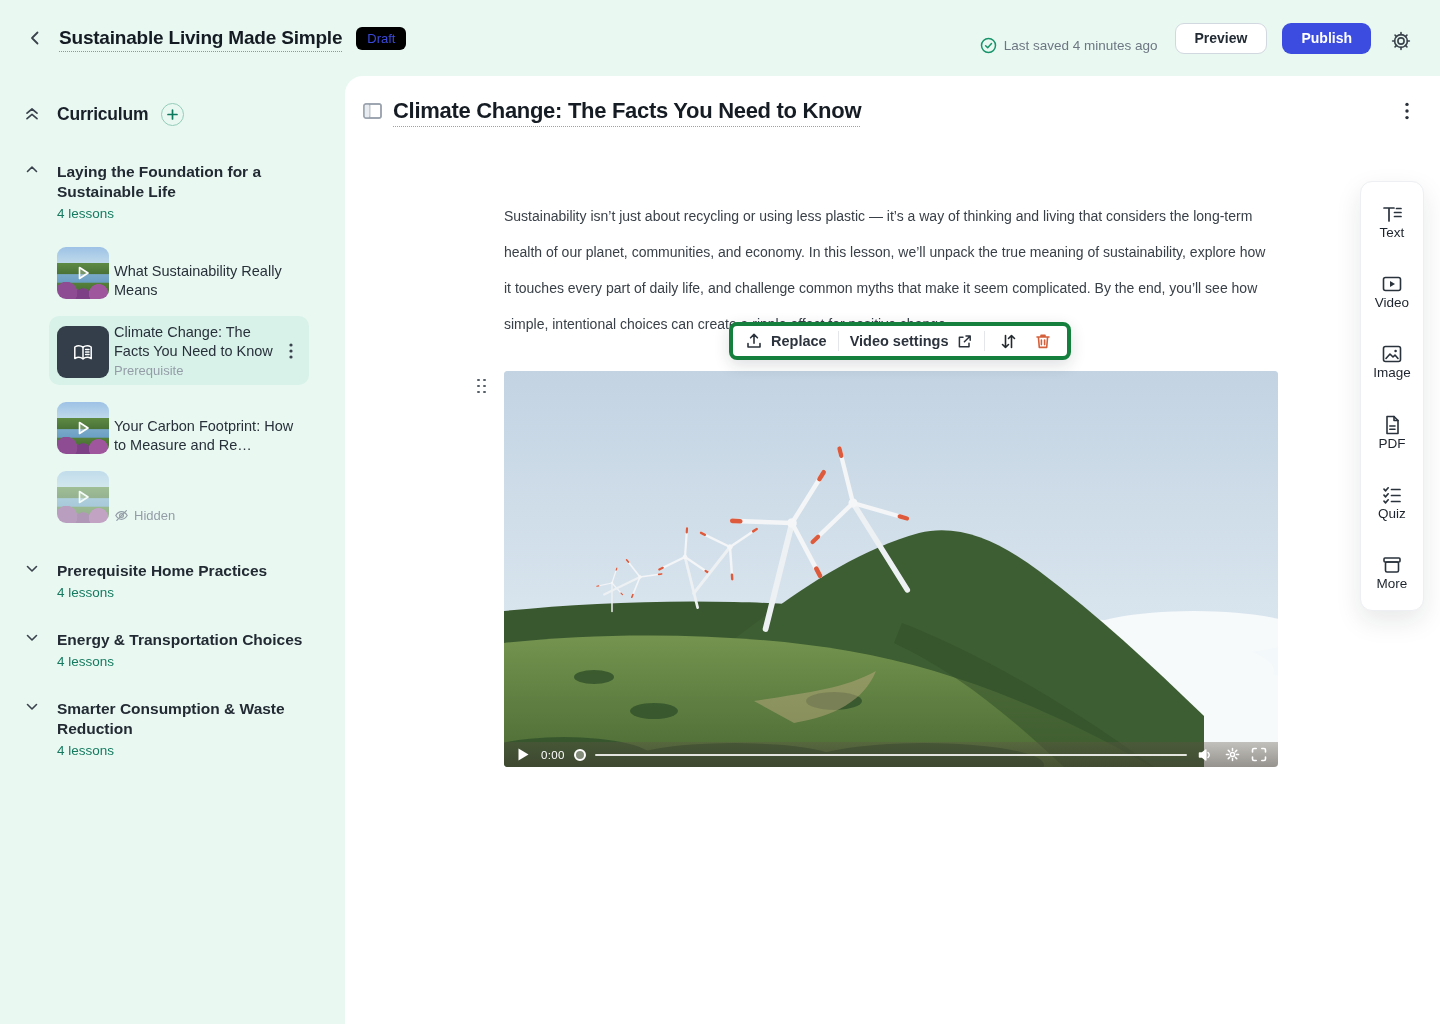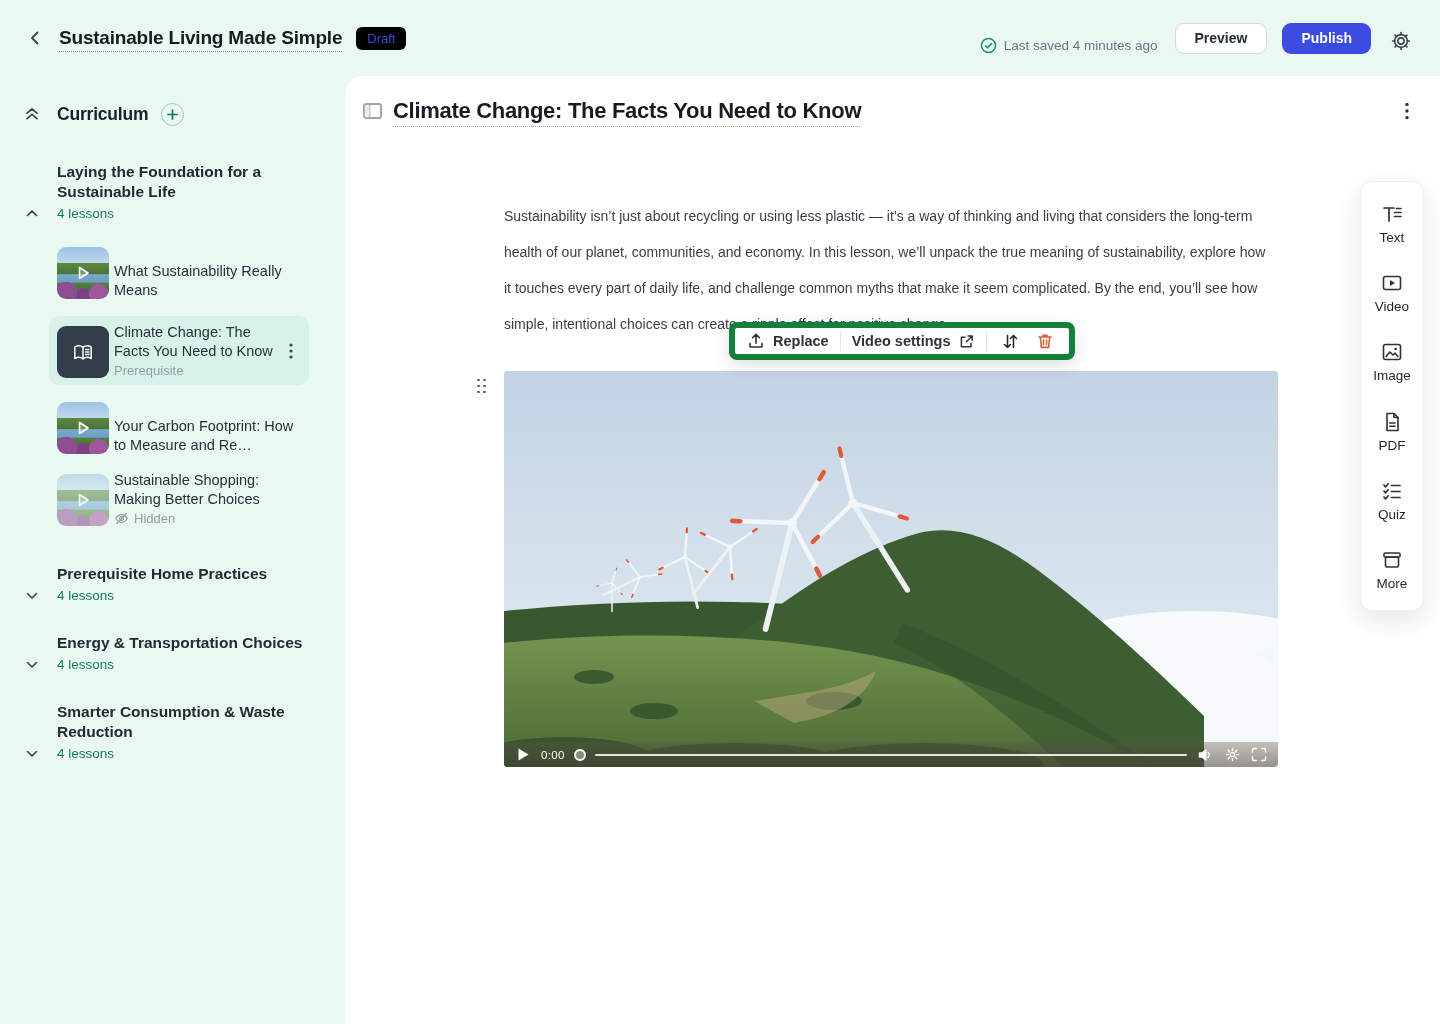--- a/index.html
+++ b/index.html
@@ -27,21 +27,21 @@
   .btn-primary { background:#3c4ce0; color:#fff; }
   .gear-btn { width:26px; height:26px; display:grid; place-items:center; margin-left:2px; }
 
   
   .sidebar { position:absolute; top:76px; left:0; width:345px; bottom:0; padding:24px 36px 0 24px; }
   .curr-header { display:flex; align-items:center; height:28px; }
   .dbl-chev { margin-right:17px; }
   .curr-title { font-size:17.5px; font-weight:700; color:#19202a; letter-spacing:-.2px; }
   .plus-btn { margin-left:13px; width:23px; height:23px; border-radius:50%; border:1.5px solid #93ccb9; display:grid; place-items:center; }
   .section { margin-top:34px; }
-  .sec-head { display:flex; align-items:flex-end; }
+  .sec-head { display:flex; align-items:flex-start; }
   .sec-chev { width:16px; margin-right:17px; flex:none; }
   .sec-title { font-size:15.5px; font-weight:600; color:#222a33; line-height:20px; }
   .sec-meta { font-size:13.5px; font-weight:500; color:#157a5f; margin-top:4px; }
   .lessons { margin:26px 0 4px 33px; display:flex; flex-direction:column; gap:17px; }
   .lesson { display:flex; gap:5px; align-items:flex-end; }
   .lesson-titles { flex:1; min-width:0; }
   .lesson-title { font-size:14.5px; font-weight:500; color:#28303a; line-height:18.5px; max-width:186px; }
   .lesson-sub { font-size:13px; color:#949da7; margin-top:3px; display:flex; align-items:center; gap:5px; }
   .lesson.selected { margin-left:-8px; margin-right:0; background:#d8f2e9; border-radius:10px; padding:7px 8px; position:relative; }
   .lesson.selected .lesson-title { max-width:172px; }
@@ -60,21 +60,21 @@
   
   .main { position:absolute; left:345px; top:76px; right:0; bottom:0; background:#fff; border-top-left-radius:18px; }
   .main-head { position:absolute; top:22px; left:17px; right:24px; display:flex; align-items:center; }
   .panel-toggle { width:20px; height:20px; display:grid; place-items:center; margin-right:11px; }
   .lesson-heading { font-size:22px; font-weight:700; color:#161c24; letter-spacing:-.3px;
     text-decoration:underline dotted #9aa3ad; text-underline-offset:8px; text-decoration-thickness:1px; }
   .kebab-main { margin-left:auto; width:18px; height:20px; display:grid; place-items:center; }
   .paragraph { position:absolute; left:159px; top:122px; width:768px; font-size:14px; line-height:36px; color:#394048; }
 
   .float-toolbar { position:absolute; left:384px; top:246px; height:38px; display:flex; align-items:center; gap:11px;
-    background:#fff; border:6px solid #15803d; border-radius:8px; padding:0 12px;
+    background:#fff; border:4px solid #15803d; border-radius:8px; padding:0 12px;
     box-shadow:0 5px 16px rgba(20,28,40,.14); z-index:5; }
   .tb-btn { display:flex; align-items:center; gap:8px; font-size:14.5px; font-weight:600; color:#2c333d; height:100%; }
   .tb-div { width:1px; height:20px; background:#e4e7ea; }
   .icon-btn { width:24px; height:24px; display:grid; place-items:center; }
 
   .drag-handle { position:absolute; left:130px; top:301px; width:13px; height:18px;
     display:grid; grid-template-columns:repeat(2,1fr); grid-template-rows:repeat(3,1fr); place-items:center; }
   .drag-handle i { width:2.6px; height:2.6px; border-radius:50%; background:#565e68; }
 
   .video { position:absolute; left:159px; top:295px; width:774px; height:396px; border-radius:4px; overflow:hidden; background:#cfdde8; }
@@ -82,21 +82,21 @@
     background:linear-gradient(180deg, rgba(95,85,70,.35), rgba(70,62,52,.55)); }
   .time { font-size:11.5px; color:#fff; font-weight:500; letter-spacing:.3px; }
   .knob { width:12px; height:12px; border-radius:50%; border:2.5px solid #fff; background:rgba(255,255,255,.35); flex:none; }
   .track { flex:1; height:2px; background:rgba(255,255,255,.85); border-radius:2px; }
   .pl-ic { width:18px; height:18px; display:grid; place-items:center; }
 
   
   .tools { position:absolute; left:1360px; top:181px; width:64px; height:430px; background:#fff;
     border:1px solid #edeff2; border-radius:12px; box-shadow:0 10px 26px rgba(20,28,40,.10);
     display:flex; flex-direction:column; align-items:center; justify-content:space-between; padding:21px 0 19px; }
-  .tool { display:flex; flex-direction:column; align-items:center; gap:5px; font-size:13.5px; font-weight:500; color:#1d242d; }
+  .tool { display:flex; flex-direction:column; align-items:center; font-size:13.5px; font-weight:500; color:#1d242d; }
 </style>
 </head>
 <body>
 
 <header class="topbar">
   <button class="back-btn">
     <svg width="18" height="18" viewBox="0 0 18 18" fill="none" stroke="#3a424c" stroke-width="1.8" stroke-linecap="round" stroke-linejoin="round">
         <path d="M11.5 3.5 L6 9 L11.5 14.5"></path>
       </svg>
   </button>
@@ -197,21 +197,20 @@
 
       <div class="lesson">
         <div class="thumb faded">
           <span class="play-ov">
               <svg width="20" height="20" viewBox="0 0 20 20">
                 <path d="M6.5 4.5 L15 10 L6.5 15.5 Z" fill="rgba(255,255,255,.25)" stroke="#fff" stroke-width="1.6" stroke-linejoin="round"></path>
               </svg>
             </span>
         </div>
         <div class="lesson-titles">
-          <div class="lesson-title">Sustainable Shopping: Making Better Choices</div>
           <div class="lesson-sub">
             <svg width="15" height="15" viewBox="0 0 15 15" fill="none" stroke="#949da7" stroke-width="1.2" stroke-linecap="round">
                 <path d="M1.8 7.5 C3.4 4.9 5.3 3.7 7.5 3.7 C9.7 3.7 11.6 4.9 13.2 7.5 C11.6 10.1 9.7 11.3 7.5 11.3 C5.3 11.3 3.4 10.1 1.8 7.5 Z"></path>
                 <circle cx="7.5" cy="7.5" r="1.9"></circle>
                 <path d="M2.8 12.4 L12.4 2.6"></path>
               </svg>
             <span>Hidden</span>
           </div>
         </div>
       </div>

